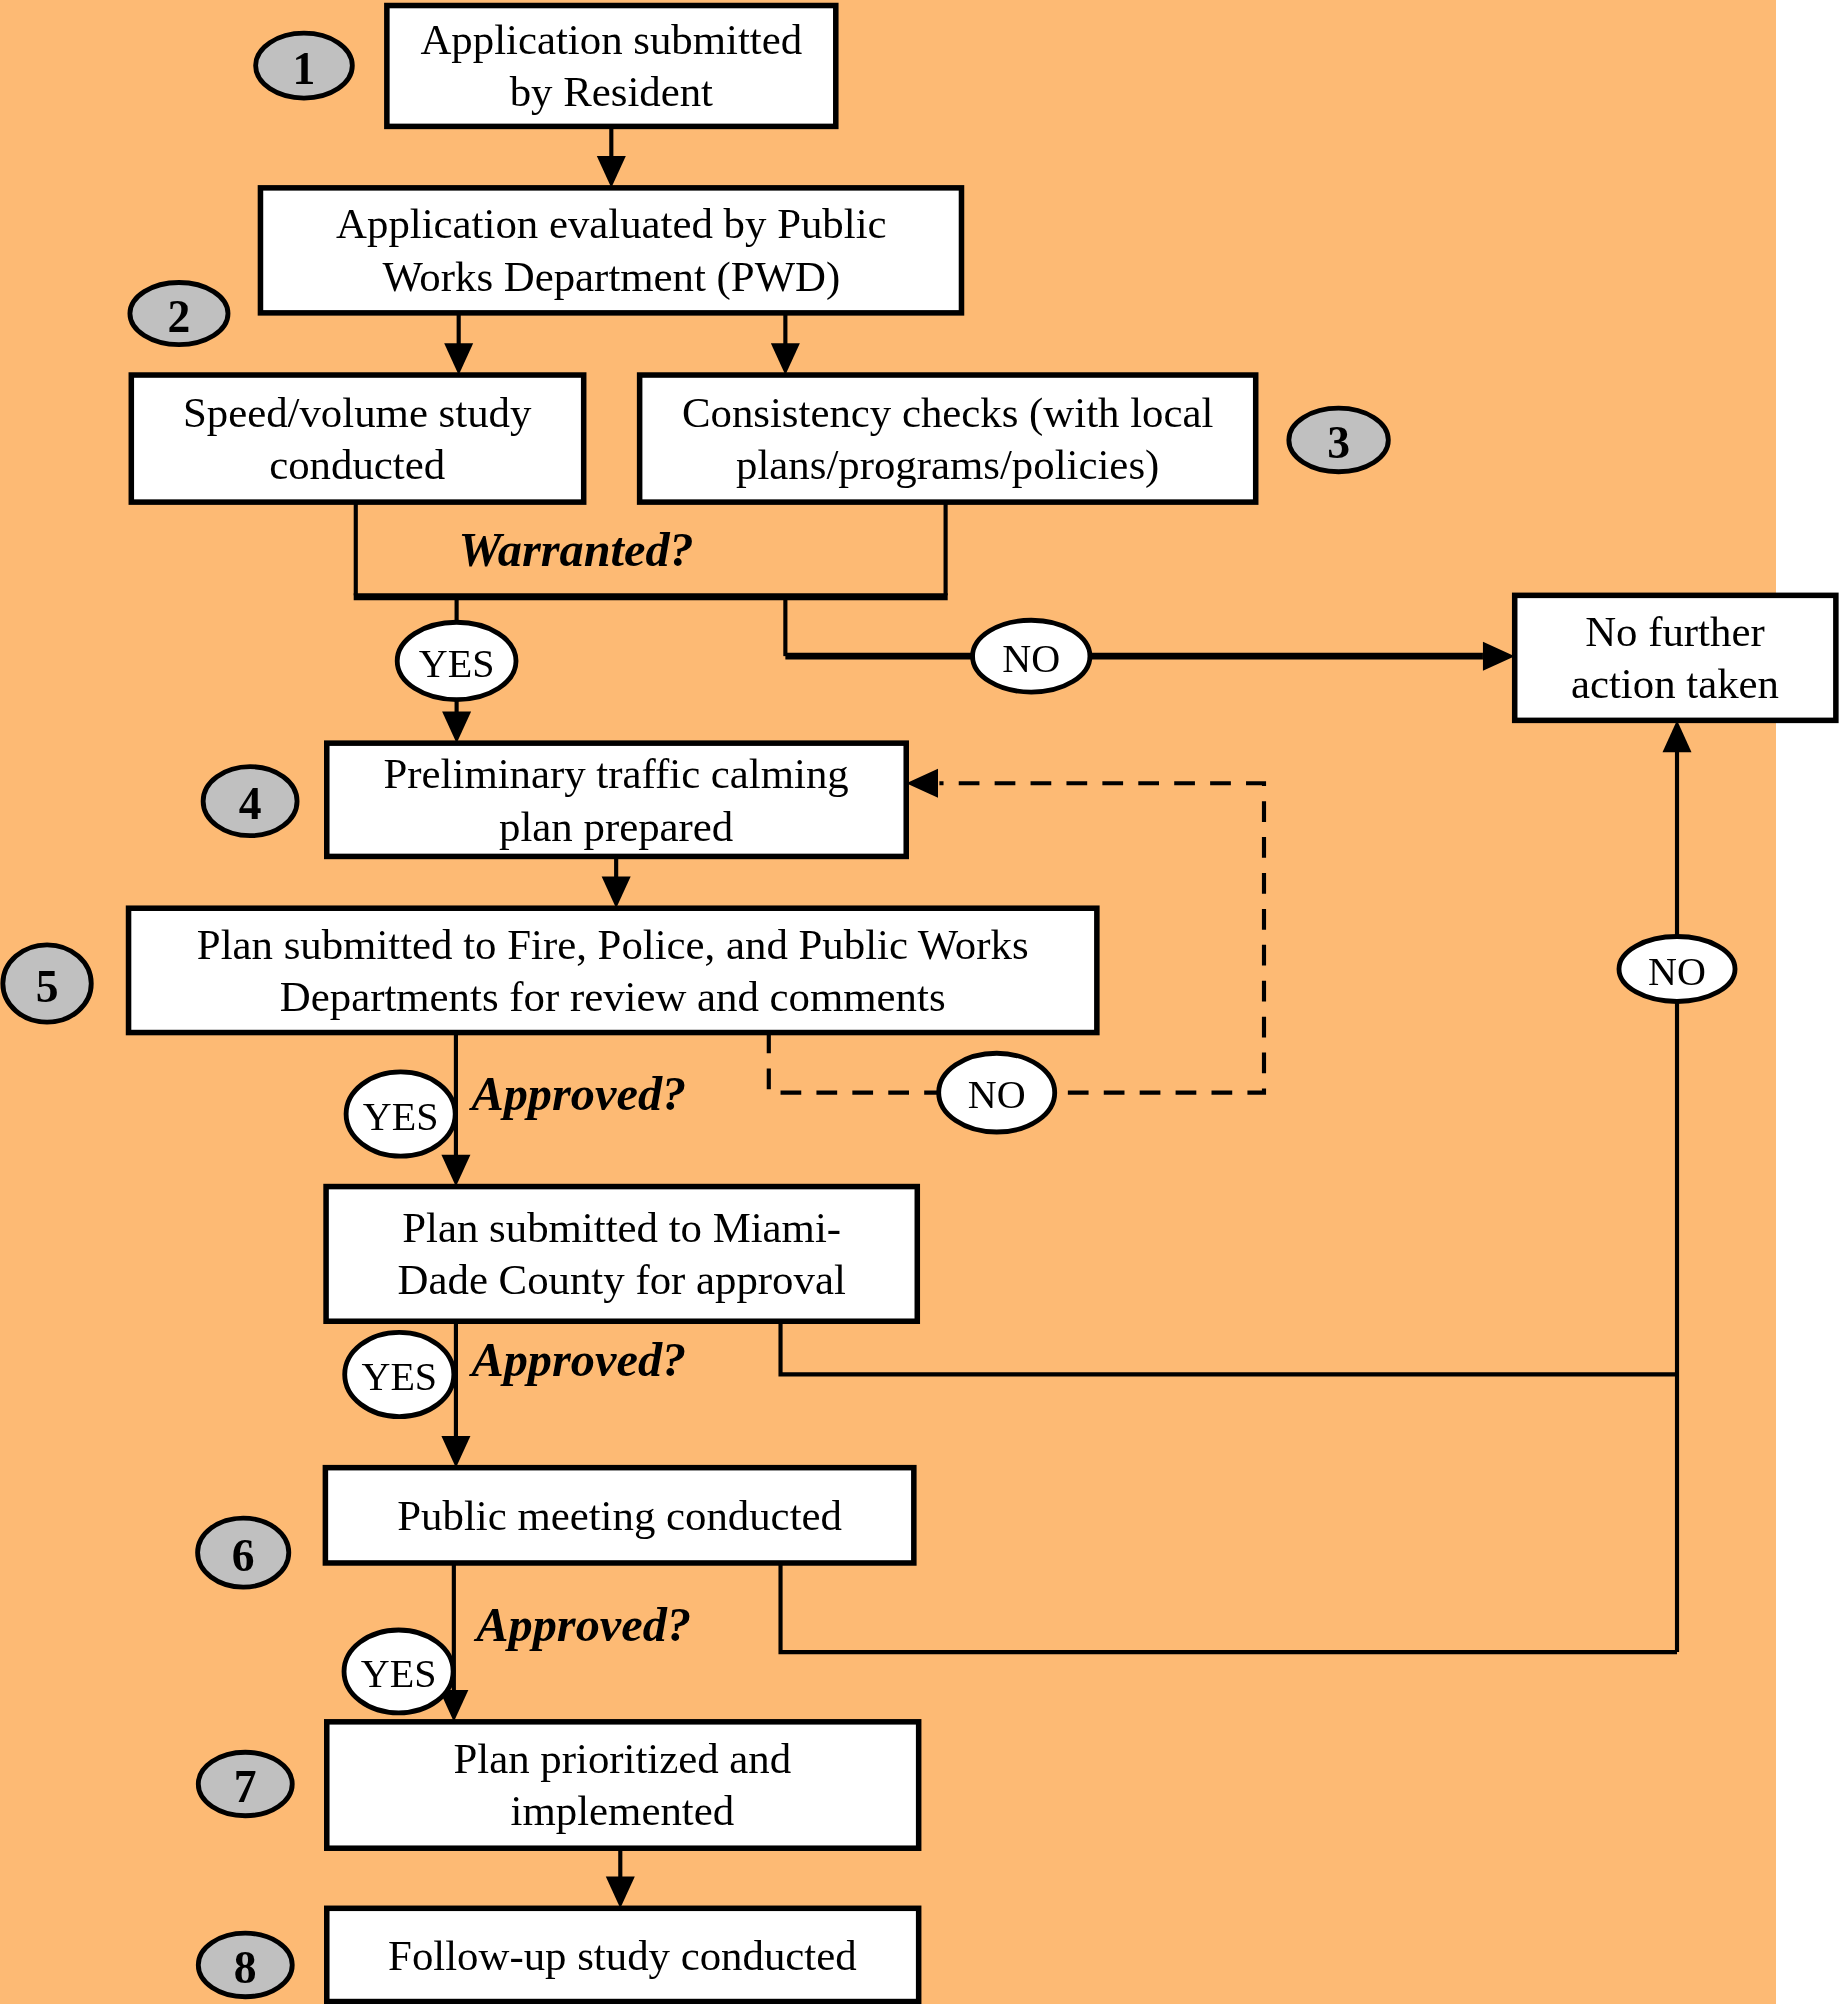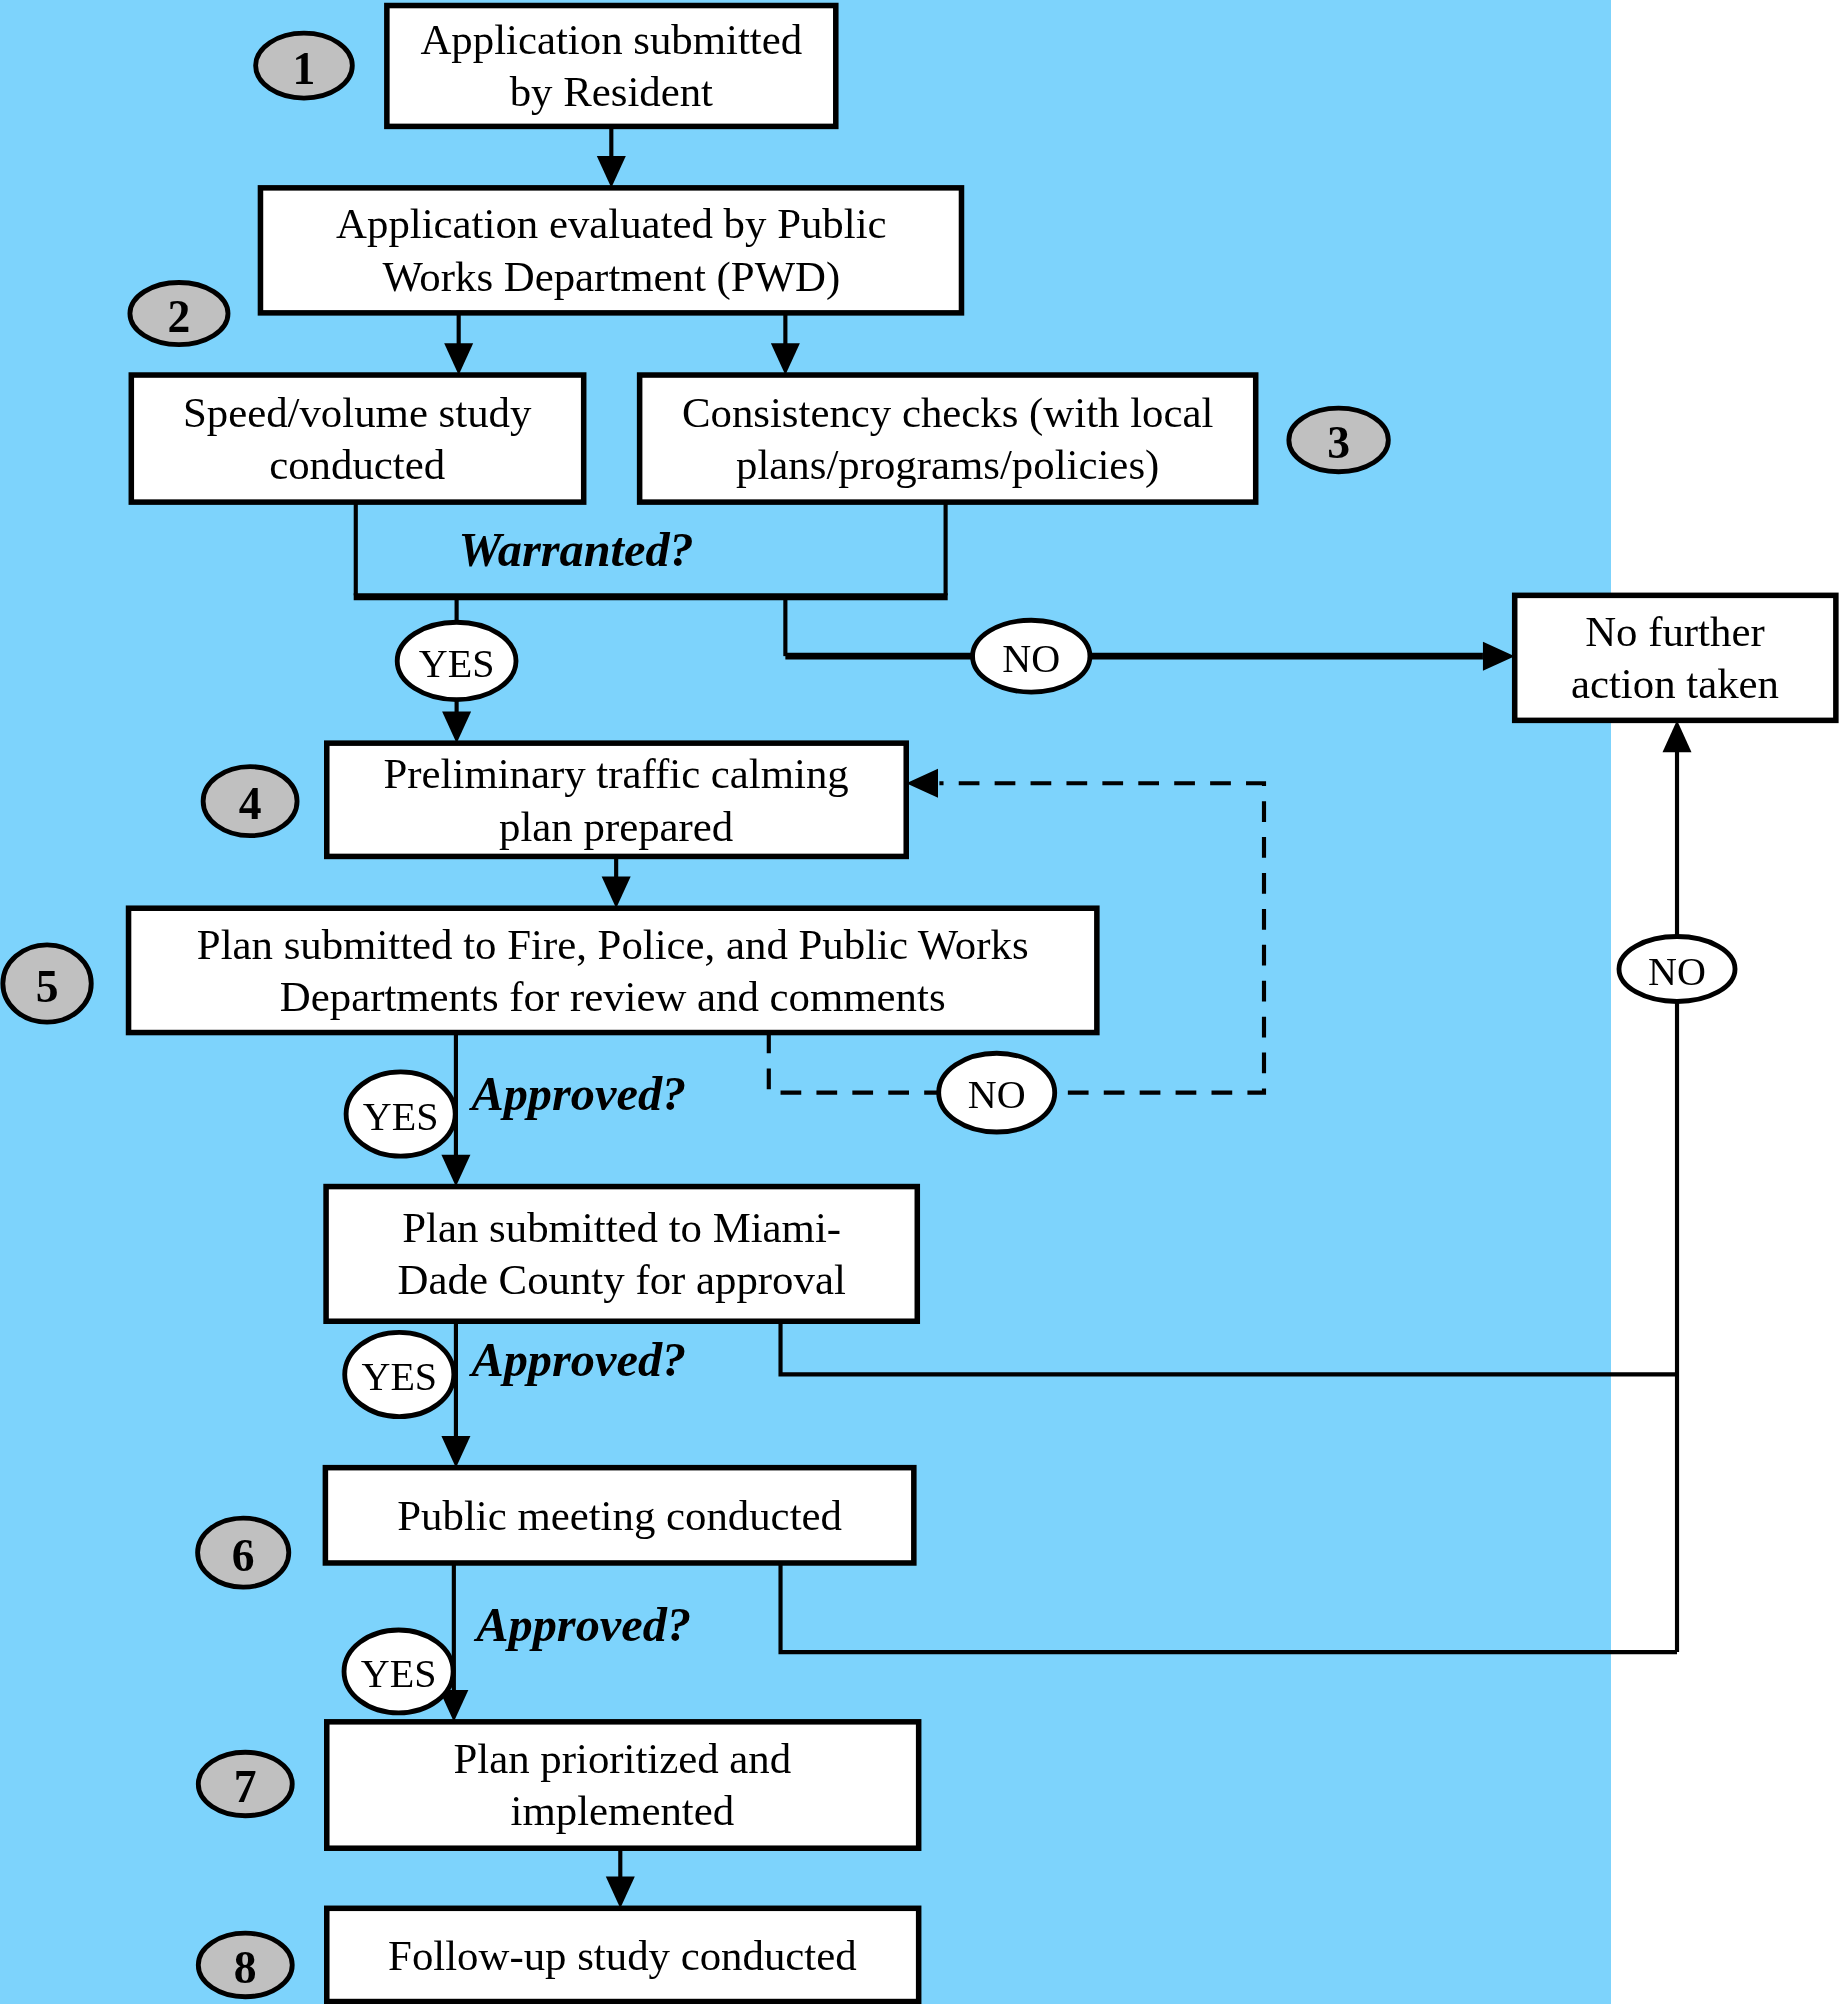--- a/index.html
+++ b/index.html
@@ -2,23 +2,23 @@
 <html style="font-size:11px"><head>
 <meta charset="utf-8">
 <style>
   html, body {
     margin: 0;
     padding: 0;
     background: #ffffff;
   }
   .stage {
     position: relative;
-    width: 1611px;
+    width: 1776px;
     height: 2005px;
-    background: #7dd3fc;
+    background: #fdba74;
     font-family: "Liberation Serif", "DejaVu Serif", serif;
   }
   svg { display: block; }
   .box {
     fill: #ffffff;
     stroke: #000000;
     stroke-width: 8;
   }
   .badge {
     fill: #c0c0c0;

